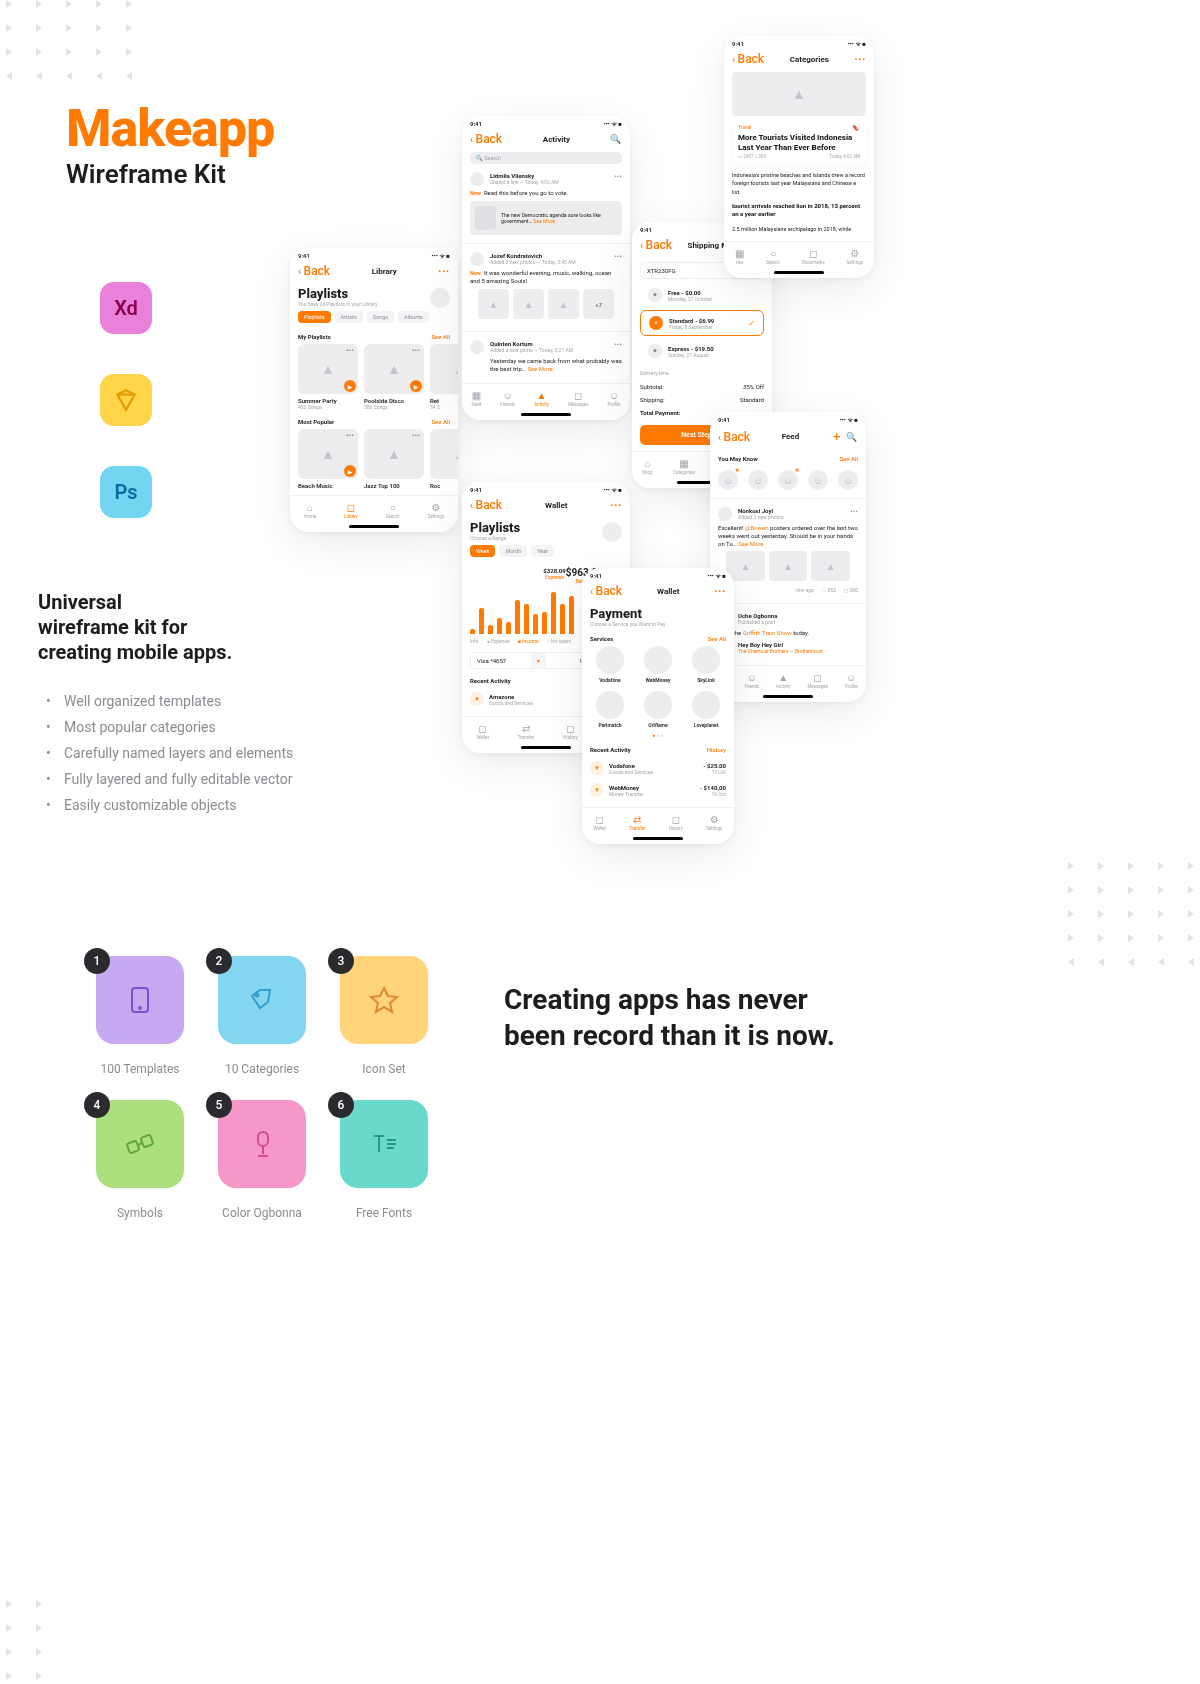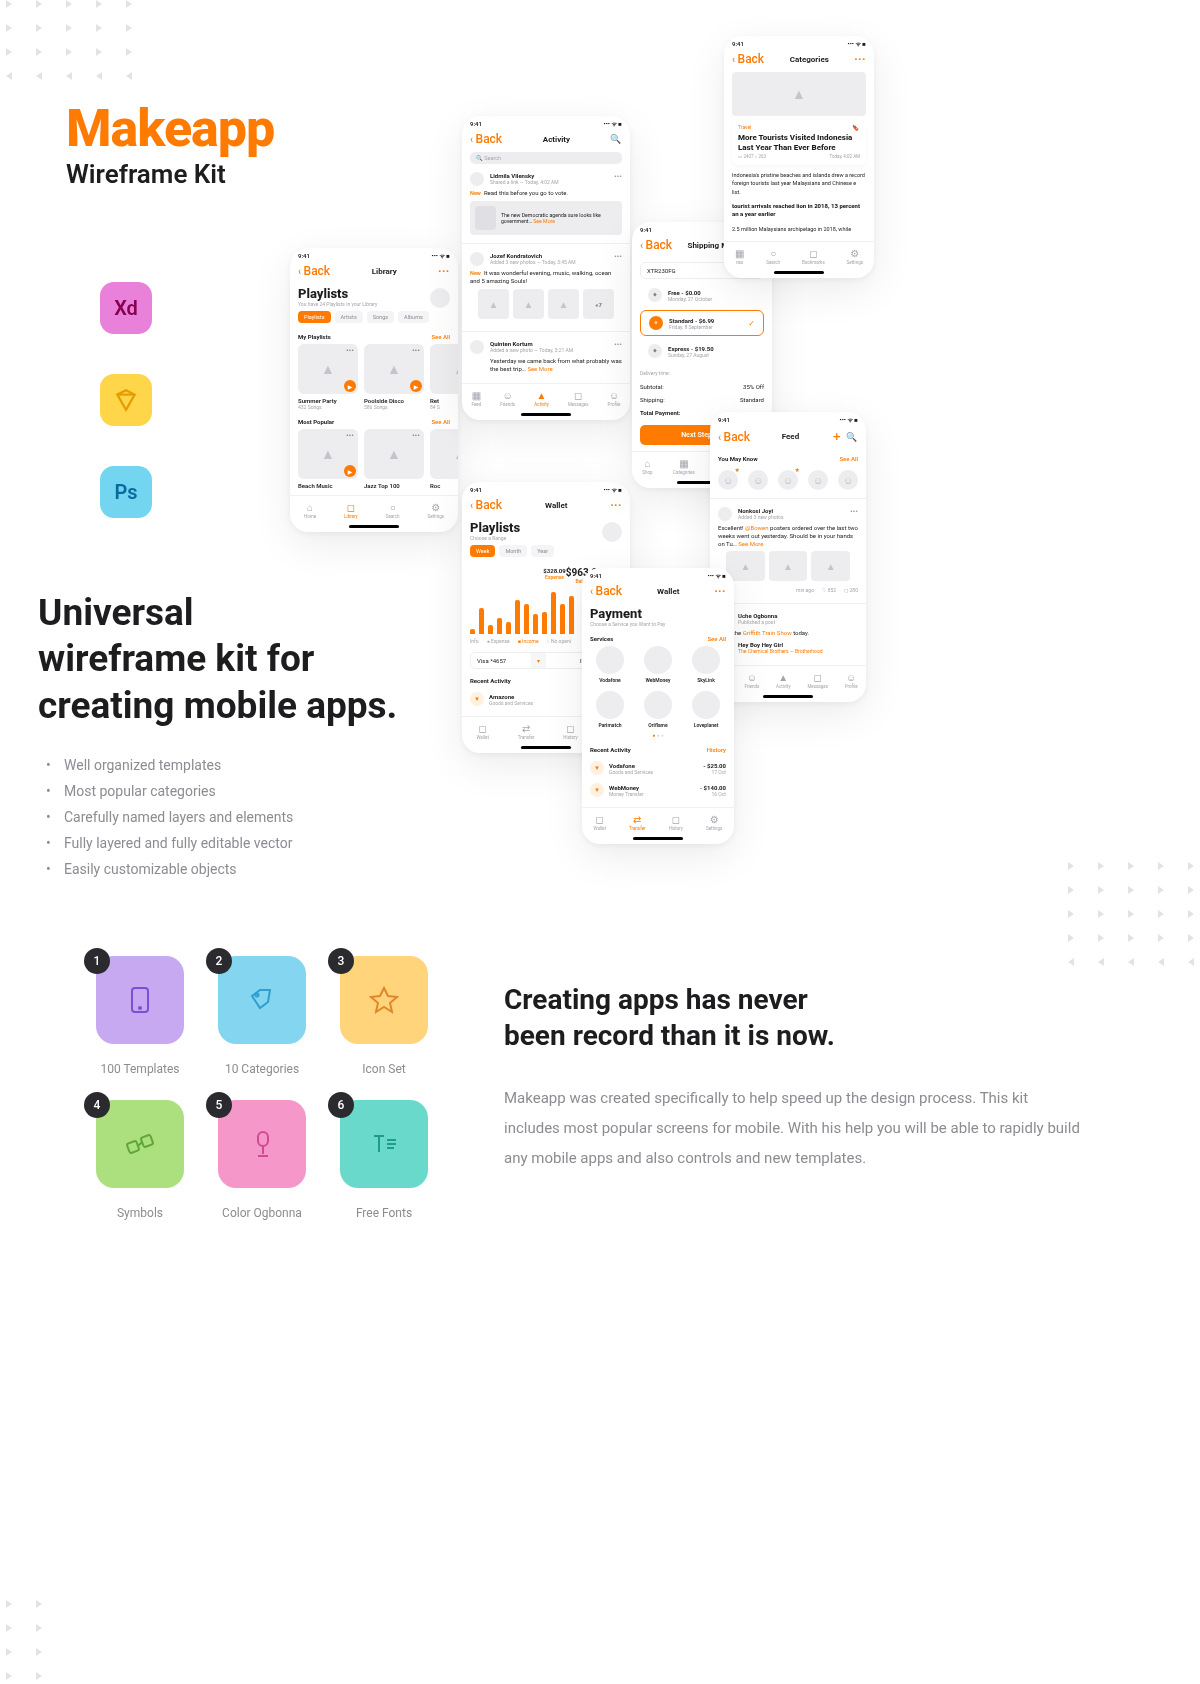--- a/index.html
+++ b/index.html
@@ -33,21 +33,21 @@
   .hero-title h2 { font-size:26px; font-weight:600; color:var(--dark); margin-top:0px; }
 
   .tool-icons { position:absolute; left:100px; top:282px; display:flex; flex-direction:column; gap:40px; }
   .tool-tile { width:52px; height:52px; border-radius:14px; display:flex; align-items:center; justify-content:center; font-size:20px; font-weight:600; }
   .tile-xd { background:#E980D9; color:#89004E; }
   .tile-sk { background:#FFD54A; color:#E69B00; }
   .tile-ps { background:#73D5F0; color:#0B6A9F; }
   .tool-tile svg { width:26px; height:26px; }
 
   .subhead { position:absolute; left:38px; top:590px; width:420px; }
-  .subhead h3 { font-size:37px; font-weight:700; line-height:1.25; }
+  .subhead h3 { font-size:20px; font-weight:700; line-height:1.25; }
   ul.bullets { margin-top:28px; list-style:none; }
   ul.bullets li { font-size:14px; color:var(--gray-text); margin:10px 0; padding-left:26px; position:relative; }
   ul.bullets li::before { content:"•"; position:absolute; left:8px; color:var(--gray-text); }
 
   
   .phones { position:absolute; left:290px; top:0px; width:900px; height:900px; }
   .phone { position:absolute; background:var(--phone-bg); border-radius:18px; width:168px;
            box-shadow:0 12px 40px rgba(0,0,0,.08), 0 2px 6px rgba(0,0,0,.05);
            font-size:6px; color:var(--dark); overflow:hidden; }
   .status-bar { display:flex; justify-content:space-between; padding:4px 8px 2px; font-size:6px; font-weight:600; }
@@ -838,14 +838,13 @@
           <path d="M21 14h9M21 18h9M21 22h7"></path>
         </svg>
       </div>
       <div class="label">Free Fonts</div>
     </div>
 </div>
 
 <div class="promo">
   <h3>Creating apps has never</h3>
   <h3>been record than it is now.</h3>
-  <p>Makeapp was created specifically to help speed up the design process. This kit includes most popular screens for mobile. With his help you will be able to rapidly build any mobile apps and also controls and new templates.</p>
 </div>
 
 </body></html>

